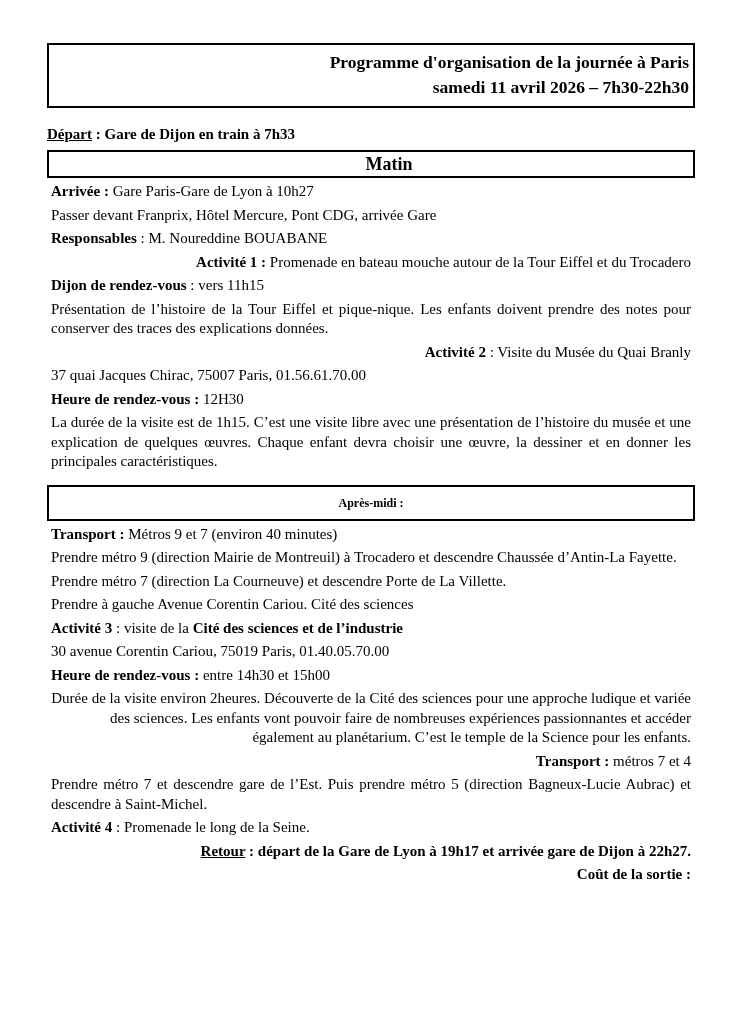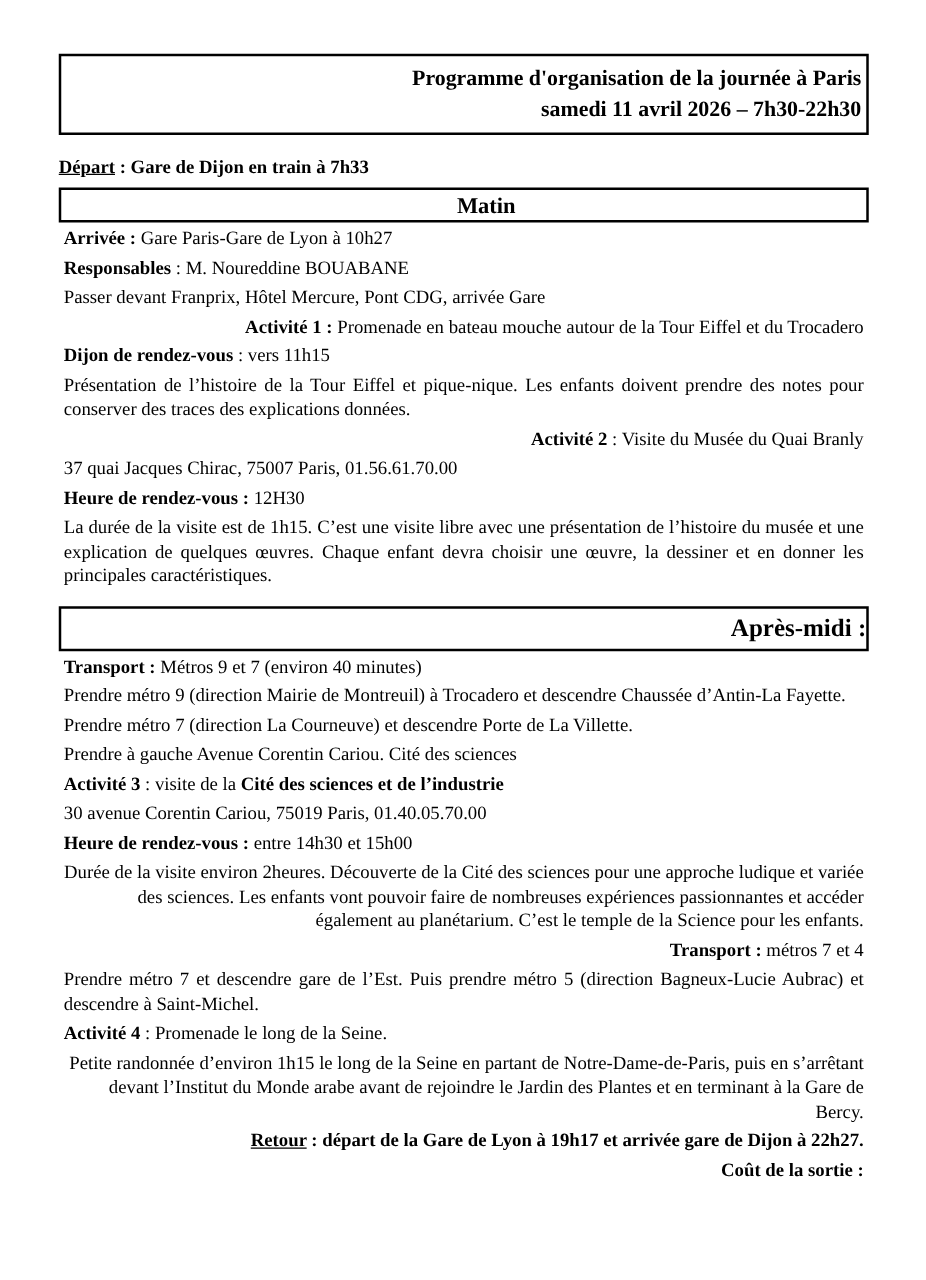--- a/index.html
+++ b/index.html
@@ -22,21 +22,21 @@
   }
 
   .depart { font-weight:bold; margin:0 0 6px 0; line-height:19px; }
 
   .section-box {
     border:2px solid #000;
     text-align:center;
     font-weight:bold;
   }
   .matin-box { font-size:18px; line-height:24px; margin-bottom:4px;padding-left:36px; }
-  .apm-box   { font-size:20px; line-height:26px; padding:3px 0; margin:13px 0 4px 0;text-align:right; }
+  .apm-box   { font-size:12px; line-height:26px; padding:3px 0; margin:13px 0 4px 0; }
 
   p.line { margin:4px; line-height:19.5px; }
   .just  { text-align:justify; }
   .gap    { margin-top:20px;text-align:right; }
   .gap-lg { margin-top:30px; }
 
   b { font-weight:bold; }
   .u { text-decoration:underline; }
 </style>
 </head>
@@ -49,22 +49,22 @@
     <div>samedi 11 avril 2026 – 7h30-22h30</div>
   </div>
 
   <p class="depart"><span class="u">Départ</span><span> : Gare de Dijon en train à 7h33</span></p>
 
   <div class="section-box matin-box">
     <span>Matin</span>
   </div>
 
   <p class="line"><b>Arrivée :</b><span> Gare Paris-Gare de Lyon à 10h27</span></p>
+  <p class="line">Passer devant Franprix, Hôtel Mercure, Pont CDG, arrivée Gare</p>
   <p class="line"><b>Responsables</b><span> : M. Noureddine BOUABANE</span></p>
-  <p class="line">Passer devant Franprix, Hôtel Mercure, Pont CDG, arrivée Gare</p>
 
   <p class="line gap"><b>Activité 1 :</b><span> Promenade en bateau mouche autour de la Tour Eiffel et du Trocadero</span></p>
   <p class="line"><b>Dijon de rendez-vous</b><span> : vers 11h15</span></p>
   <p class="line just">Présentation de l’histoire de la Tour Eiffel et pique-nique. Les enfants doivent prendre des notes pour conserver des traces des explications données.</p>
 
   <p class="line gap"><b>Activité 2</b><span>  : Visite du Musée du Quai Branly</span></p>
   <p class="line">37 quai Jacques Chirac, 75007 Paris, 01.56.61.70.00</p>
   <p class="line"><b>Heure de rendez-vous :</b><span> 12H30</span></p>
 
   <p class="line just gap-lg">La durée de la visite est de 1h15. C’est une visite libre avec une présentation de l’histoire du musée et une explication de quelques œuvres. Chaque enfant devra choisir une œuvre, la dessiner et en donner les principales caractéristiques.</p>
@@ -80,19 +80,18 @@
   <p class="line"><b>Activité 3</b><span>  : visite de la </span><b>Cité des sciences et de l’industrie</b></p>
   <p class="line">30 avenue Corentin Cariou, 75019 Paris, 01.40.05.70.00</p>
   <p class="line"><b>Heure de rendez-vous :</b><span> entre 14h30 et 15h00</span></p>
 
   <p class="line just gap">Durée de la visite environ 2heures. Découverte de la Cité des sciences pour une approche ludique et variée des sciences. Les enfants vont pouvoir faire de nombreuses expériences passionnantes et accéder également au planétarium. C’est le temple de la Science pour les enfants.</p>
 
   <p class="line gap"><b>Transport :</b><span> métros 7 et 4</span></p>
   <p class="line just">Prendre métro 7 et descendre gare de l’Est. Puis prendre métro 5 (direction Bagneux-Lucie Aubrac) et descendre à Saint-Michel.</p>
   <p class="line"><b>Activité 4</b><span> : Promenade le long de la Seine.</span></p>
 
-  <p class="line just gap">Petite randonnée d’environ 1h15 le long de la Seine en partant de Notre-Dame-de-Paris, puis en s’arrêtant devant l’Institut du Monde arabe avant de rejoindre le Jardin des Plantes et en terminant à la Gare de Bercy.</p>
 
   <p class="line depart gap"><span class="u">Retour</span><span> : départ de la Gare de Lyon à 19h17 et arrivée gare de Dijon à 22h27.</span></p>
 
   <p class="line depart gap">Coût de la sortie :</p>
 
 </div>
 
 </body></html>

